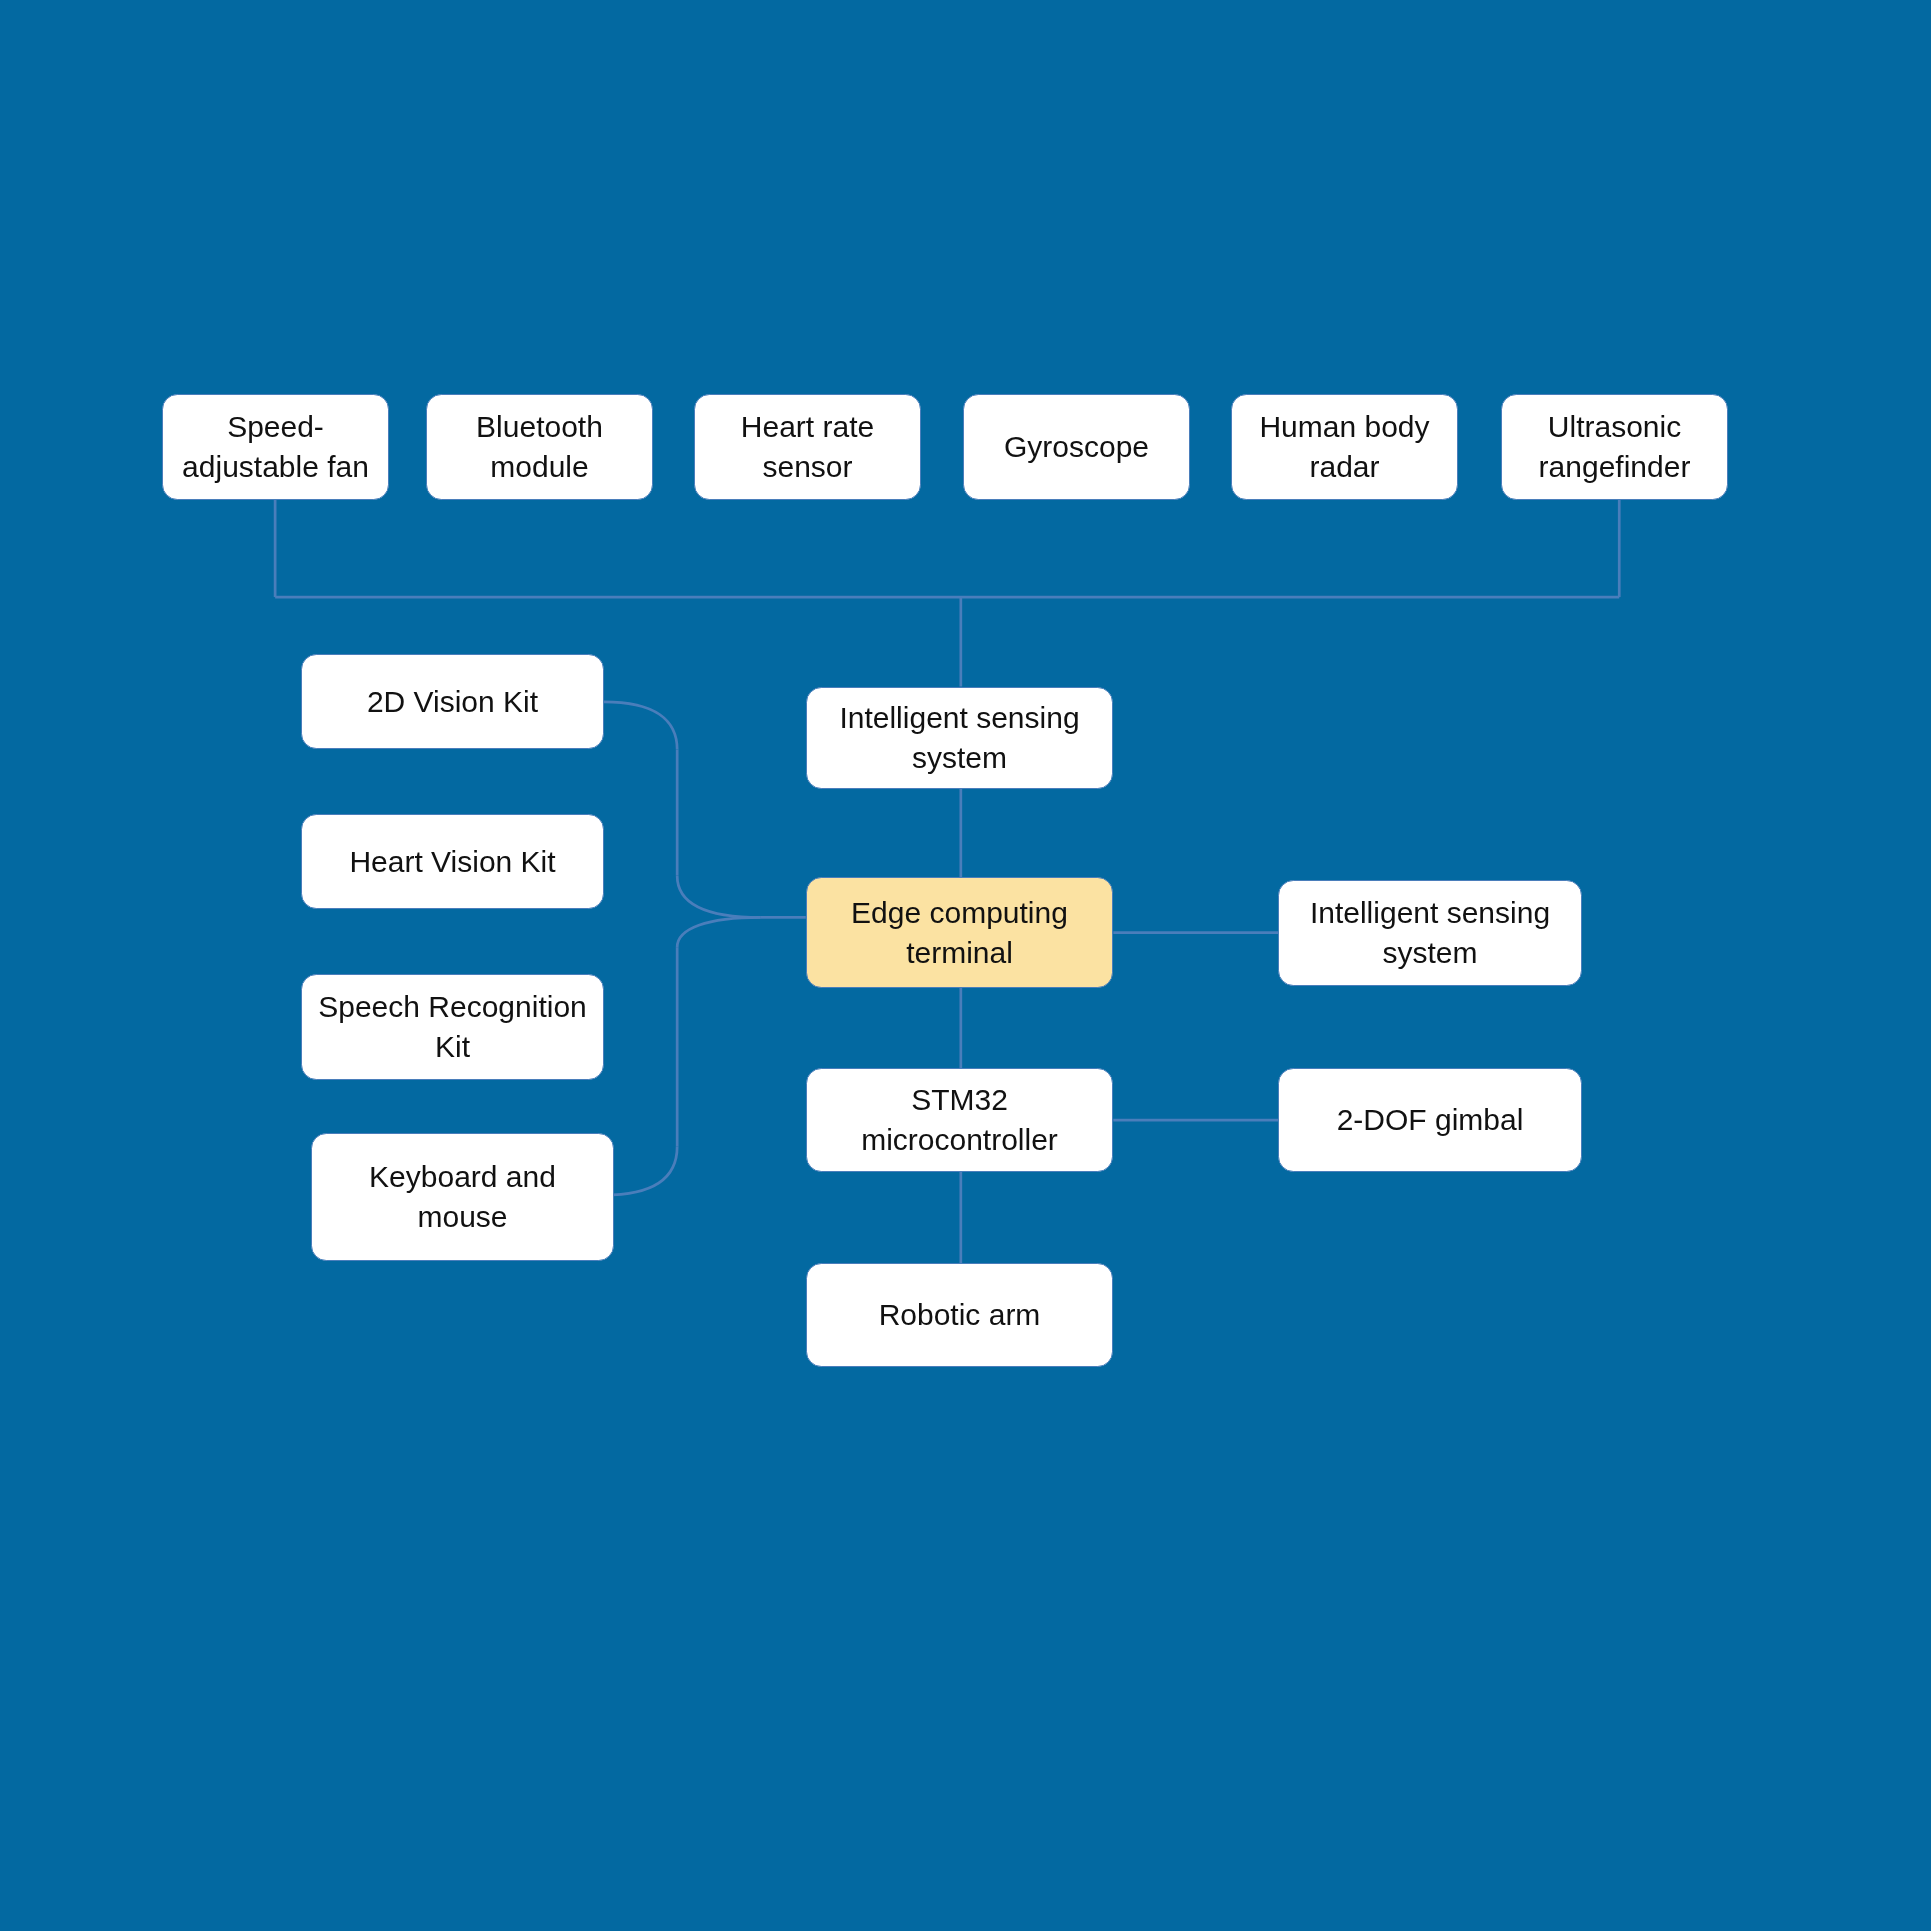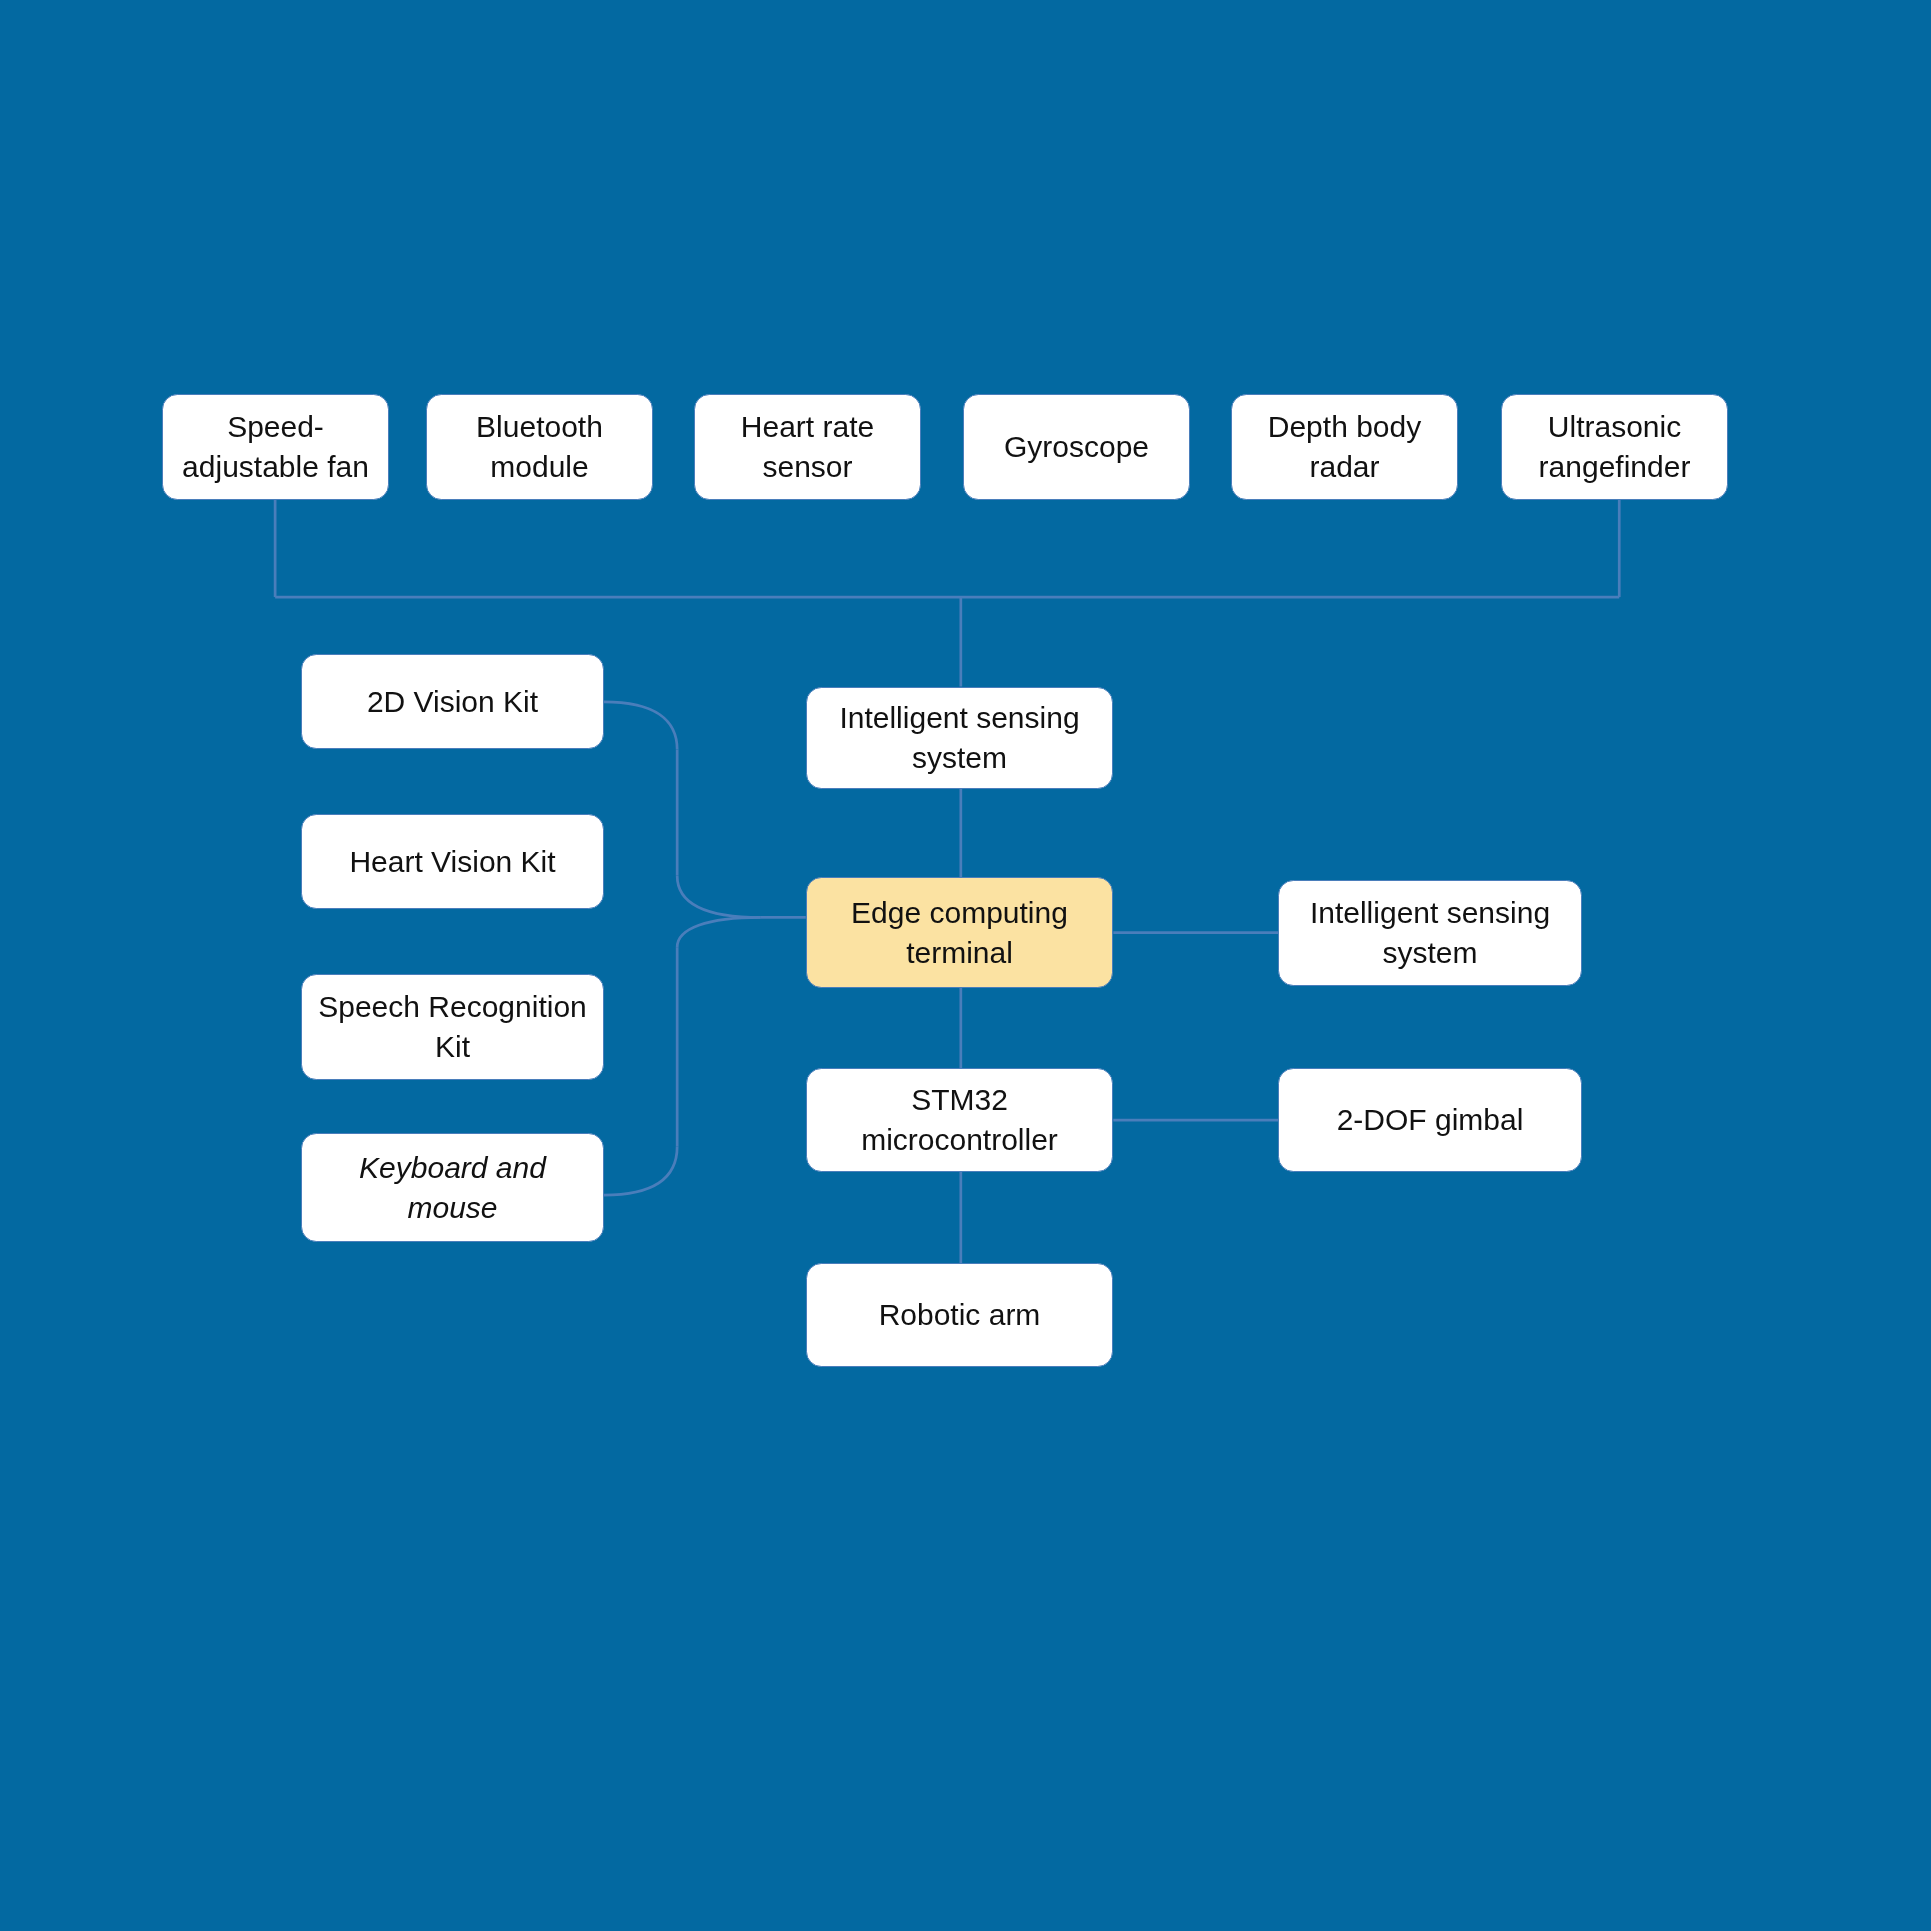--- a/index.html
+++ b/index.html
@@ -100,39 +100,39 @@
 module</span>
   </div>
   <div class="node" style="left:694px; top:394px; width:227px; height:106px;">
     <span class="label">Heart rate
 sensor</span>
   </div>
   <div class="node" style="left:963px; top:394px; width:227px; height:106px;">
     <span class="label">Gyroscope</span>
   </div>
   <div class="node" style="left:1231px; top:394px; width:227px; height:106px;">
-    <span class="label">Depth body
+    <span class="label">Human body
 radar</span>
   </div>
   <div class="node" style="left:1501px; top:394px; width:227px; height:106px;">
     <span class="label">Ultrasonic
 rangefinder</span>
   </div>
 
   <div class="node" style="left:301px; top:654px; width:303px; height:95px;">
     <span class="label">2D Vision Kit</span>
   </div>
   <div class="node" style="left:301px; top:814px; width:303px; height:95px;">
     <span class="label">Heart Vision Kit</span>
   </div>
   <div class="node" style="left:301px; top:974px; width:303px; height:106px;">
     <span class="label">Speech Recognition
 Kit</span>
   </div>
-  <div class="node" style="left:301px; top:1133px; width:303px; height:109px;font-style:italic;">
+  <div class="node" style="left:311px; top:1133px; width:303px; height:128px;">
     <span class="label">Keyboard and
 mouse</span>
   </div>
 
   <div class="node" style="left:806px; top:687px; width:307px; height:102px;">
     <span class="label">Intelligent sensing
 system</span>
   </div>
   <div class="node accent" style="left:806px; top:877px; width:307px; height:111px;">
     <span class="label">Edge computing

